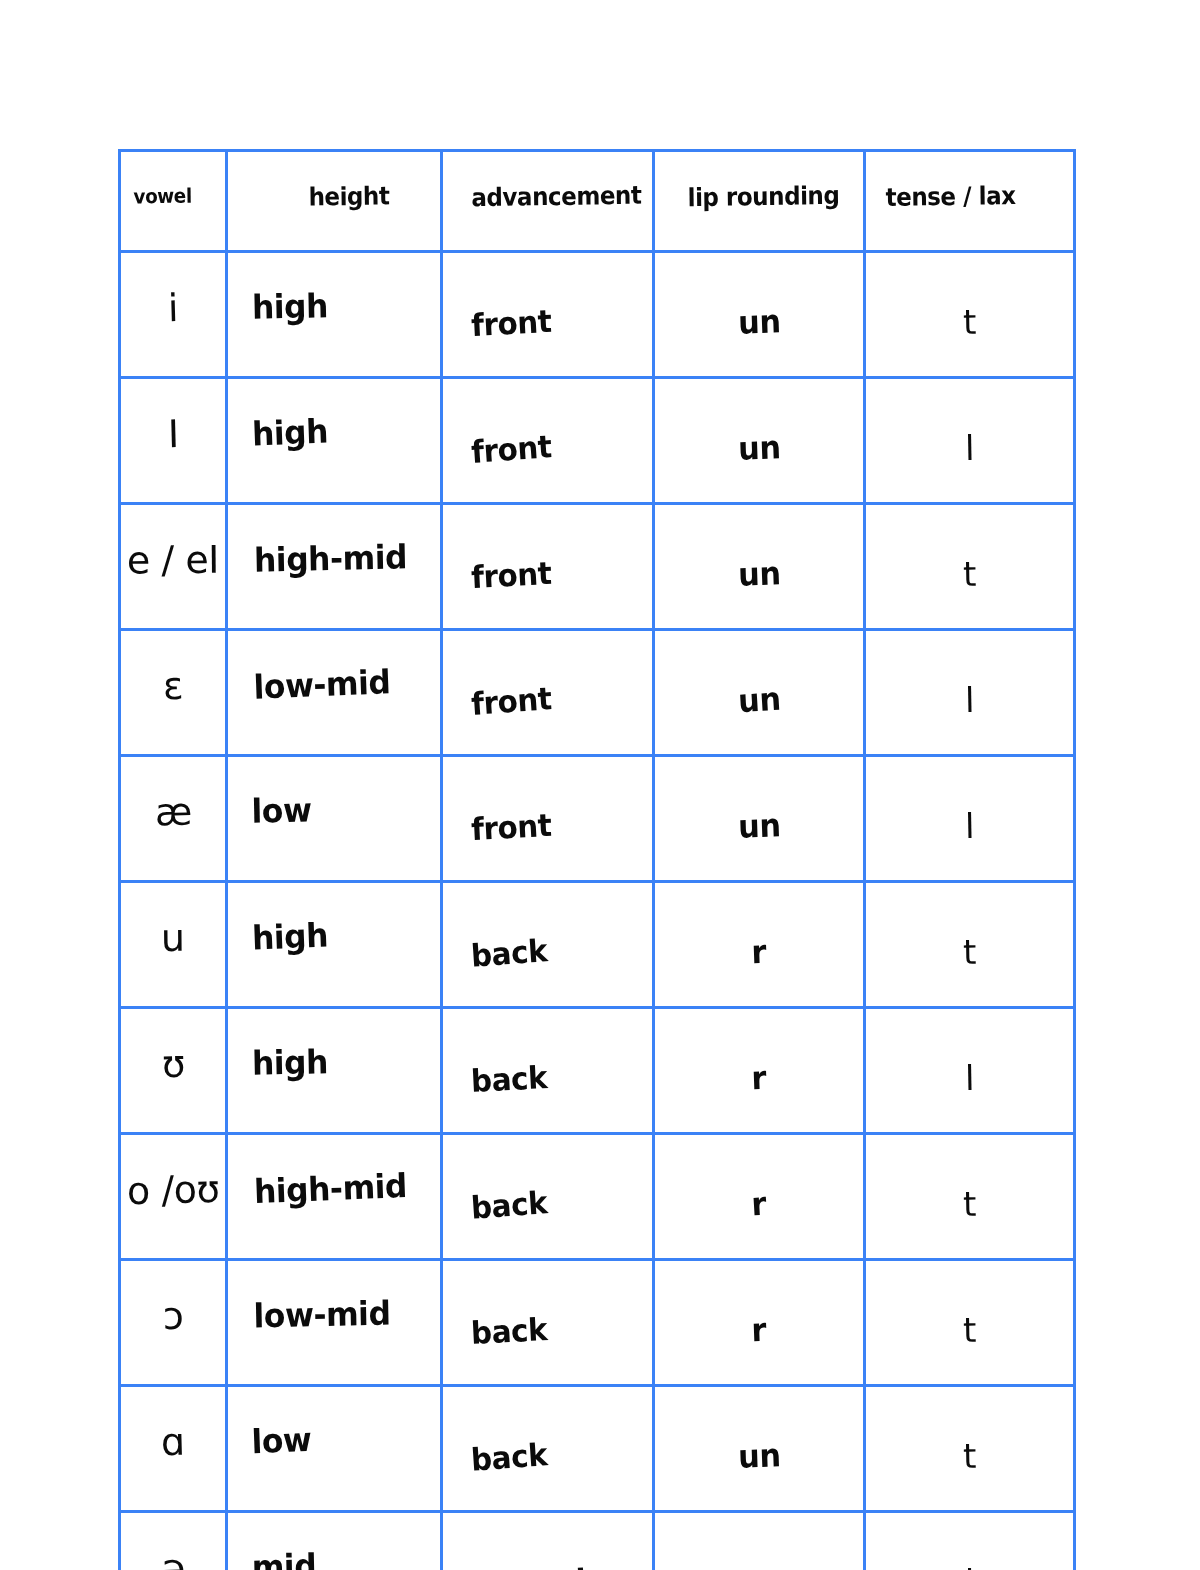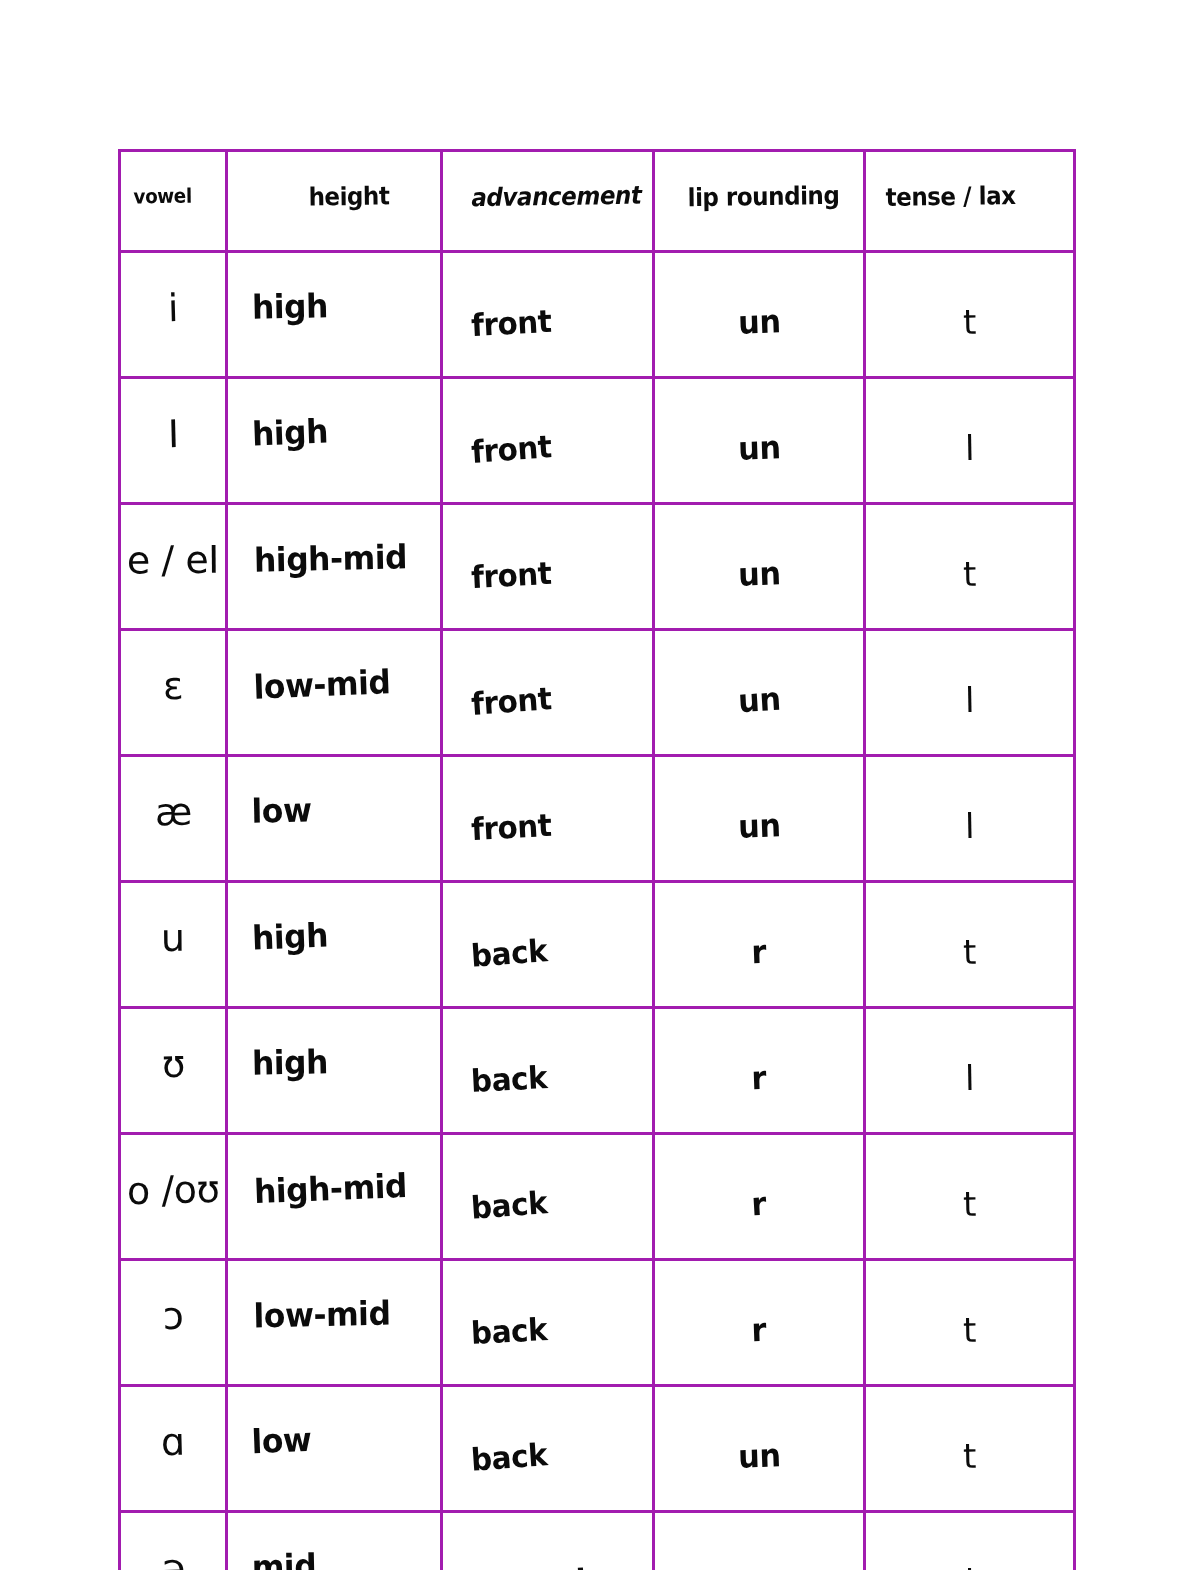--- a/index.html
+++ b/index.html
@@ -34,21 +34,21 @@
     background: #ffffff;
   }
 
   #vowel-table col.c-vowel { width: 107px; }
   #vowel-table col.c-height { width: 215px; }
   #vowel-table col.c-adv { width: 212px; }
   #vowel-table col.c-lip { width: 211px; }
   #vowel-table col.c-tense { width: 210px; }
 
   #vowel-table td, #vowel-table th {
-    border: 3px solid #a21caf;
+    border: 3px solid #3b82f6;
     padding: 0;
     vertical-align: middle;
     text-align: center;
     background: #ffffff;
   }
 
   #vowel-table thead th {
     height: 88px;
   }
   #vowel-table tbody td {
@@ -67,21 +67,21 @@
 
   .hdr .hw {
     font-size: 25px;
     font-weight: 600;
     transform: scaleX(0.92) rotate(-0.8deg);
   }
   .hdr { vertical-align: bottom; padding-bottom: 10px !important; }
   .hdr-vowel .hw { font-size: 20px; }
   .hdr-vowel { text-align: left !important; padding-left: 10px !important; }
   .hdr-height { text-align: center; padding-left: 30px !important; }
-  .hdr-adv { text-align: left; padding-left: 18px !important; font-style: italic; }
+  .hdr-adv { text-align: left; padding-left: 18px !important; }
   .hdr-lip { text-align: right; padding-left: 8px !important; }
   .hdr-tense { text-align: left !important; padding-left: 14px !important; }
 
   .cell-vowel .hw {
     font-size: 38px;
     font-weight: 500;
     transform: rotate(-1.5deg);
   }
   .cell-vowel { vertical-align: bottom; padding-bottom: 14px !important; }
 

